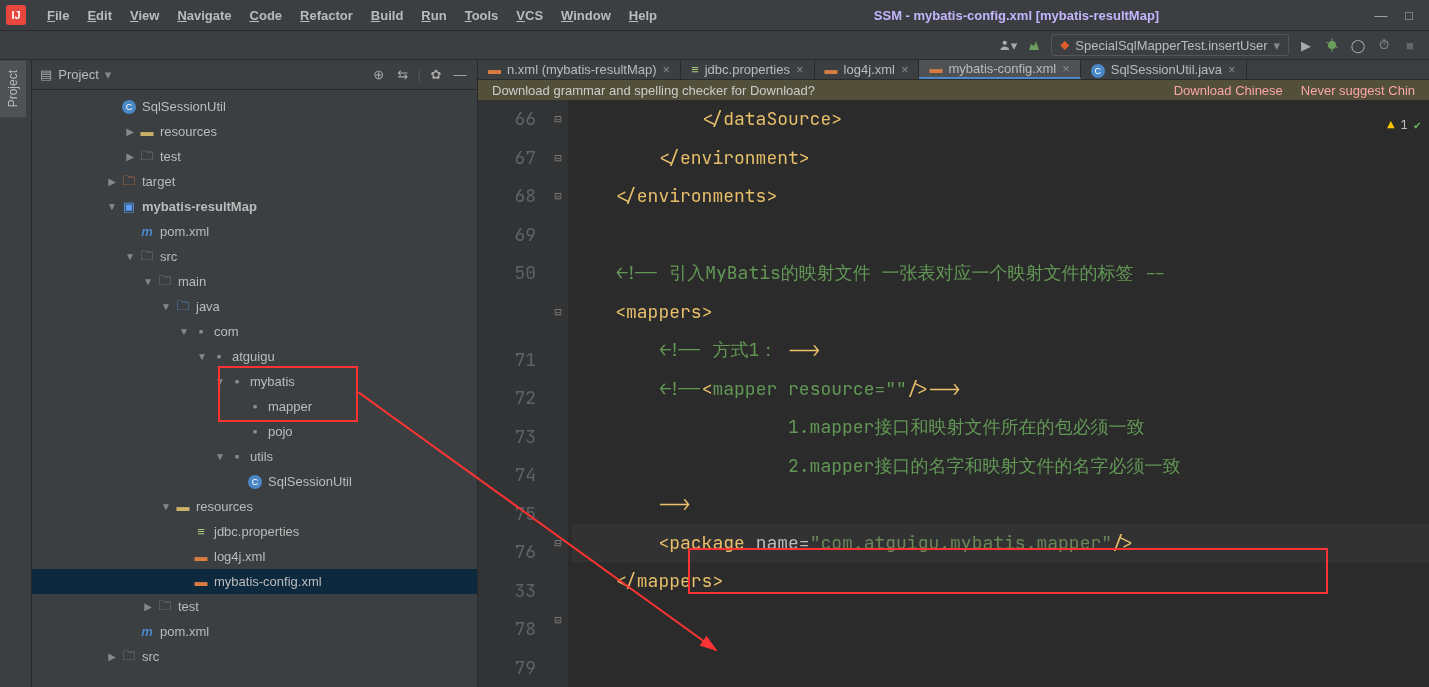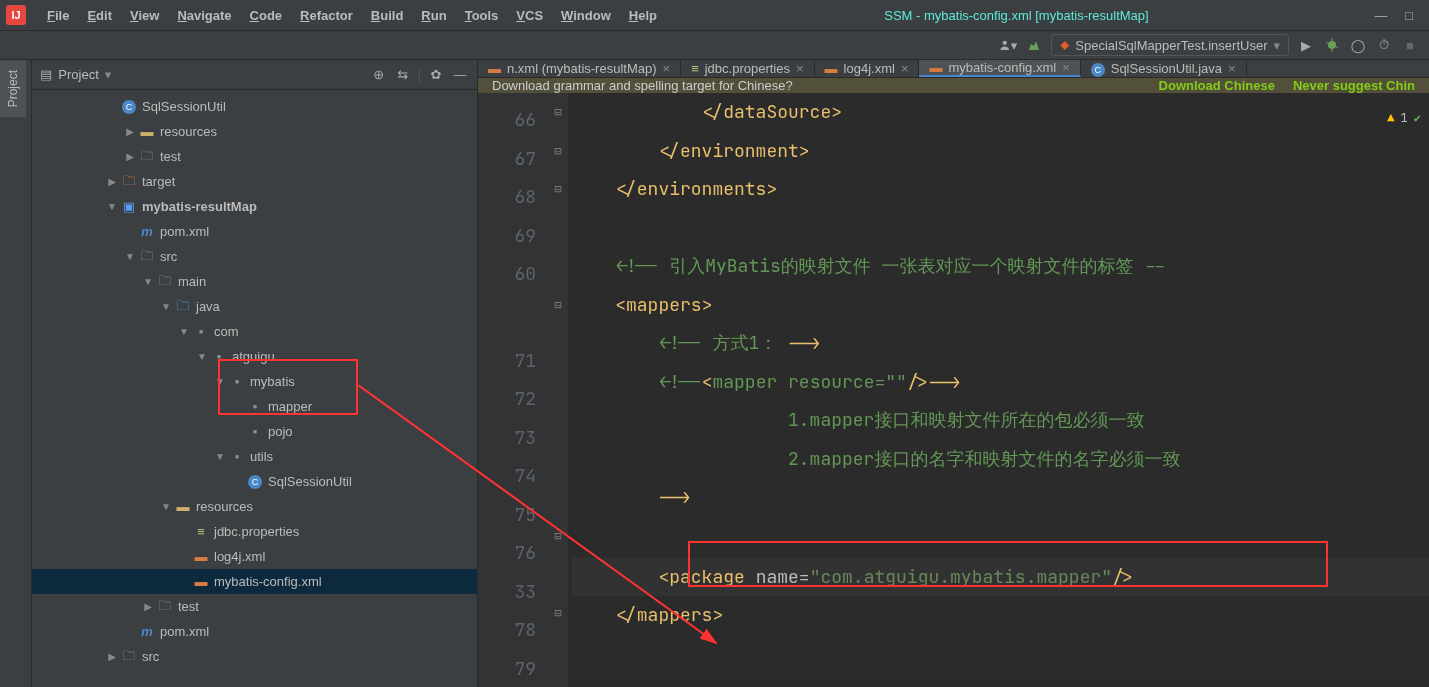--- a/index.html
+++ b/index.html
@@ -1,21 +1,21 @@
 <!DOCTYPE html>
 <html><head>
 <meta charset="utf-8">
 <style>
 * { margin:0; padding:0; box-sizing:border-box; }
 body { font-family:"Segoe UI",Arial,sans-serif; background:#2b2b2b; color:#bbb; font-size:13px; overflow:hidden; width:1429px; height:687px; position:relative; }
 .menubar { height:30px; background:#3c3f41; display:flex; align-items:center; padding:0 6px; color:#bbb; }
 .menubar .logo { width:20px; height:20px; background:#e8473e; border-radius:3px; margin-right:12px; display:flex; align-items:center; justify-content:center; color:#fff; font-size:11px; font-weight:bold; }
 .menubar .item { padding:0 9px; cursor:pointer; }
 .menubar .item u { text-decoration:underline; }
-.menubar .title { margin-left:auto; margin-right:auto; color:#5eead4; }
+.menubar .title { margin-left:auto; margin-right:auto; color:#c4b5fd;font-weight:bold; }
 .menubar .winbtn { width:28px; text-align:center; cursor:pointer; color:#aaa; }
 .navbar { height:30px; background:#3c3f41; border-top:1px solid #2a2a2a; border-bottom:1px solid #2a2a2a; display:flex; align-items:center; padding:0 10px; color:#bbb; }
 .navbar .crumb { display:flex; align-items:center; }
 .navbar .sep { margin:0 4px; color:#666; font-size:18px; }
 .navbar .right { margin-left:auto; display:flex; align-items:center; gap:8px; }
 .runcfg { background:#3c3f41; border:1px solid #555; border-radius:3px; padding:2px 8px; display:flex; align-items:center; gap:6px; }
 .green-play { color:#62c554; }
 .toolicon { width:18px; height:18px; display:inline-flex; align-items:center; justify-content:center; color:#aaa; cursor:pointer; }
 .main { display:flex; height:627px; }
 .sidebar { width:32px; background:#3c3f41; border-right:1px solid #2a2a2a; }
@@ -29,33 +29,33 @@
 .treerow .arrow { width:16px; text-align:center; color:#888; font-size:10px; }
 .treerow .icon { width:18px; height:18px; display:inline-flex; align-items:center; justify-content:center; margin-right:4px; }
 .folder { color:#87939a; }
 .editor { flex:1; display:flex; flex-direction:column; background:#2b2b2b; }
 .tabs { height:30px; background:#3c3f41; border-bottom:1px solid #2a2a2a; display:flex; align-items:stretch; }
 .tab2 { display:flex; align-items:center; padding:0 10px; gap:6px; border-right:1px solid #2a2a2a; cursor:pointer; color:#bbb; font-size:13px; }
 .tab2.active { background:#4e5254; border-bottom:2px solid #4a88c7; }
 .tab2 .close { color:#888; cursor:pointer; }
 .banner { height:30px; background:#52503a; color:#ccc; display:flex; align-items:center; padding:0 14px; }
 .banner .spacer { flex:1; }
-.banner a { color:#84cc16; margin-left:18px; cursor:pointer;font-weight:bold; }
+.banner a { color:#fca5a5; margin-left:18px; cursor:pointer; }
 .code { flex:1; display:flex; position:relative; font-family:"JetBrains Mono","Consolas",monospace; font-size:18px; line-height:38.5px; }
-.gutter { width:70px; text-align:right; color:#606366; padding-right:12px; padding-top:8px; background:#313335; }
+.gutter { width:70px; text-align:right; color:#606366; padding-right:12px; padding-top:0; background:#313335; }
 .fold { width:20px; background:#313335; padding-top:0; }
 .fold .fmark { height:38.5px; display:flex; align-items:center; justify-content:center; color:#777; cursor:pointer; font-size:12px; }
 .codearea { flex:1; padding-left:4px; position:relative; }
 .codeline { height:38.5px; white-space:pre; }
 .tag { color:#e8bf6a; }
 .comment { color:#629755; }
 .attr { color:#bbb; }
 .str { color:#6a8759; }
 .redbox { position:absolute; border:2px solid #ff3333; pointer-events:none; }
-.highlight-line { background:#323232;margin-top:41px; }
+.highlight-line { background:#323232; }
 .errbadge { position:absolute; right:8px; top:6px; display:flex; align-items:center; gap:6px; color:#bbb; font-size:12px; }
 .ybulb { color:#ffc400; }
 .graycheck { color:#6bb35a; }
 svg { display:block; }
 .person-icon { color:#aaa; }
 </style>
 </head>
 <body>
 
 <div class="menubar">
@@ -318,32 +318,32 @@
           <span>mybatis-config.xml</span>
           <span class="close">×</span>
         </div>
         <div class="tab2">
           <span class="icon"><span style="background:#4a88c7;color:#fff;border-radius:8px;width:14px;height:14px;font-size:9px;display:inline-flex;align-items:center;justify-content:center">C</span></span>
           <span>SqlSessionUtil.java</span>
           <span class="close">×</span>
         </div>
       </div>
     <div class="banner">
-      <span>Download grammar and spelling target for Chinese?</span>
+      <span>Download grammar and spelling checker for Download?</span>
       <div class="spacer"></div>
       <a>Download Chinese</a>
       <a>Never suggest Chin</a>
     </div>
     <div class="code">
       <div class="gutter" id="gutter">
           <div style="height: 38.5px;">66</div>
           <div style="height: 38.5px;">67</div>
           <div style="height: 38.5px;">68</div>
           <div style="height: 38.5px;">69</div>
-          <div style="height: 38.5px;">60</div>
+          <div style="height: 38.5px;">50</div>
           <div style="height: 38.5px; margin-top: 48px;">71</div>
           <div style="height: 38.5px;">72</div>
           <div style="height: 38.5px;">73</div>
           <div style="height: 38.5px;">74</div>
           <div style="height: 38.5px;">75</div>
           <div style="height: 38.5px;">76</div>
           <div style="height: 38.5px;">33</div>
           <div style="height: 38.5px;">78</div>
           <div style="height: 38.5px;">79</div>
         </div>

